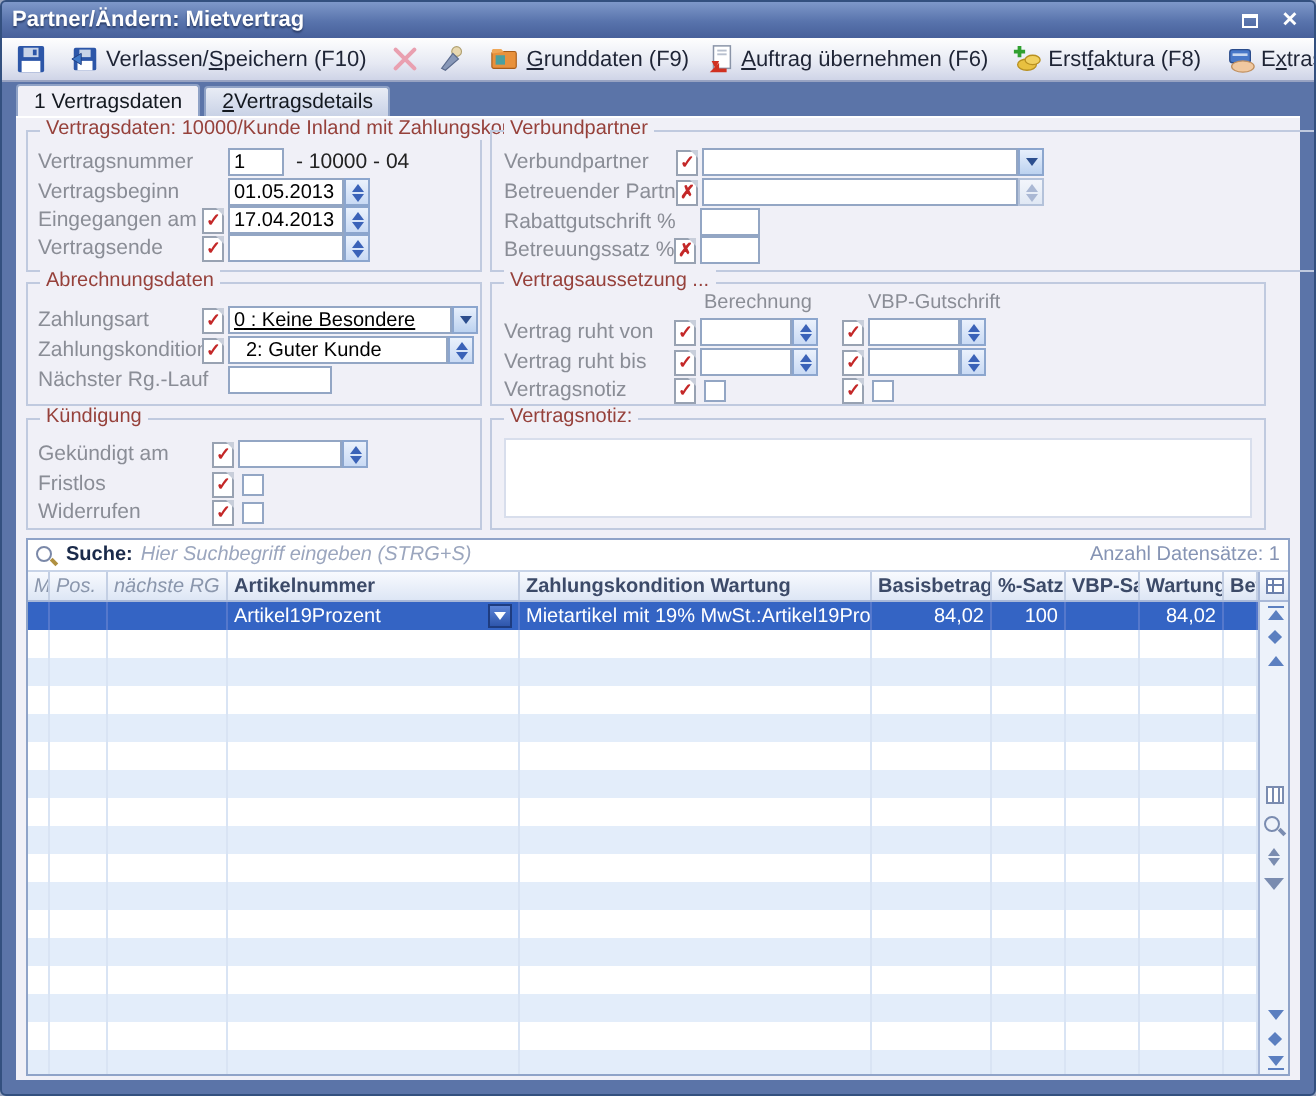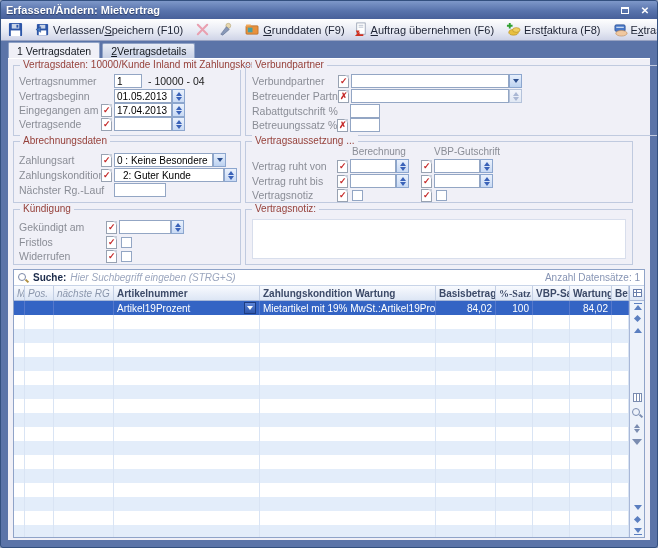--- a/index.html
+++ b/index.html
@@ -109,21 +109,21 @@
   .sortico i.u { border-bottom:4px solid #7A8CB0; } .sortico i.d { border-top:4px solid #7A8CB0; }
   .filtico { width:0; height:0; border-left:5px solid transparent; border-right:5px solid transparent; border-top:6px solid #7A8CB0; position:relative; }
   .spacer { flex:1; }
 </style>
 </head>
 <body>
 
 <div class="window">
 
   <div class="titlebar">
-    <span class="title">Erfassen/Ändern: Mietvertrag</span>
+    <span class="title">Partner/Ändern: Mietvertrag</span>
     <span class="winbtns">
       <span class="wbtn restore">
           <i></i>
         </span>
       <span class="wbtn close">✕</span>
     </span>
   </div>
 
   <div class="toolbar">
     <span class="tbtn">
@@ -287,21 +287,21 @@
         </div>
       </div>
 
       <div class="grp" style="left:5px;top:82px;width:228px;height:62px;">
         <span class="gtitle">Abrechnungsdaten</span>
         <div class="frow" style="left:5px;top:11px;">
             <span class="flabel">Zahlungsart</span>
           </div>
         <div class="frow" style="left:87px;top:11px;">
           <span class="docico chk"></span>
-          <span class="fld" style="width:99px;">0 : Keine Besondere</span>
+          <span class="fld" style="width:112px;text-decoration:underline;">0 : Keine Besondere</span>
           <span class="drop">
               <i></i>
             </span>
         </div>
         <div class="frow" style="left:5px;top:26px;">
             <span class="flabel">Zahlungskondition</span>
           </div>
         <div class="frow" style="left:87px;top:26px;">
           <span class="docico chk"></span>
           <span class="fld" style="width:110px;padding-left:8px;">2: Guter Kunde</span>
@@ -415,21 +415,21 @@
           <span class="scount">Anzahl Datensätze: 1</span>
         </div>
         <div class="gridwrap">
           <div class="ghead" id="ghead">
               <div class="hc dim" style="width: 11px;">M</div>
               <div class="hc dim" style="width: 29px;">Pos.</div>
               <div class="hc dim" style="width: 60px;">nächste RG</div>
               <div class="hc" style="width: 146px;">Artikelnummer</div>
               <div class="hc" style="width: 176px;">Zahlungskondition Wartung</div>
               <div class="hc" style="width: 60px;">Basisbetrag €</div>
-              <div class="hc" style="width: 37px; font-family: Liberation Serif, serif;">%-Satz</div>
+              <div class="hc" style="width: 37px;">%-Satz</div>
               <div class="hc" style="width: 37px;">VBP-Satz</div>
               <div class="hc" style="width: 42px;">Wartung €</div>
               <div class="hc" style="width: 17px;">Betre</div>
             </div>
           <div class="grows" id="grows">
               <div class="trow sel">
                 <div class="tc" style="width: 11px;"></div>
                 <div class="tc" style="width: 29px;"></div>
                 <div class="tc" style="width: 60px;"></div>
                 <div class="tc" style="width: 146px;">

